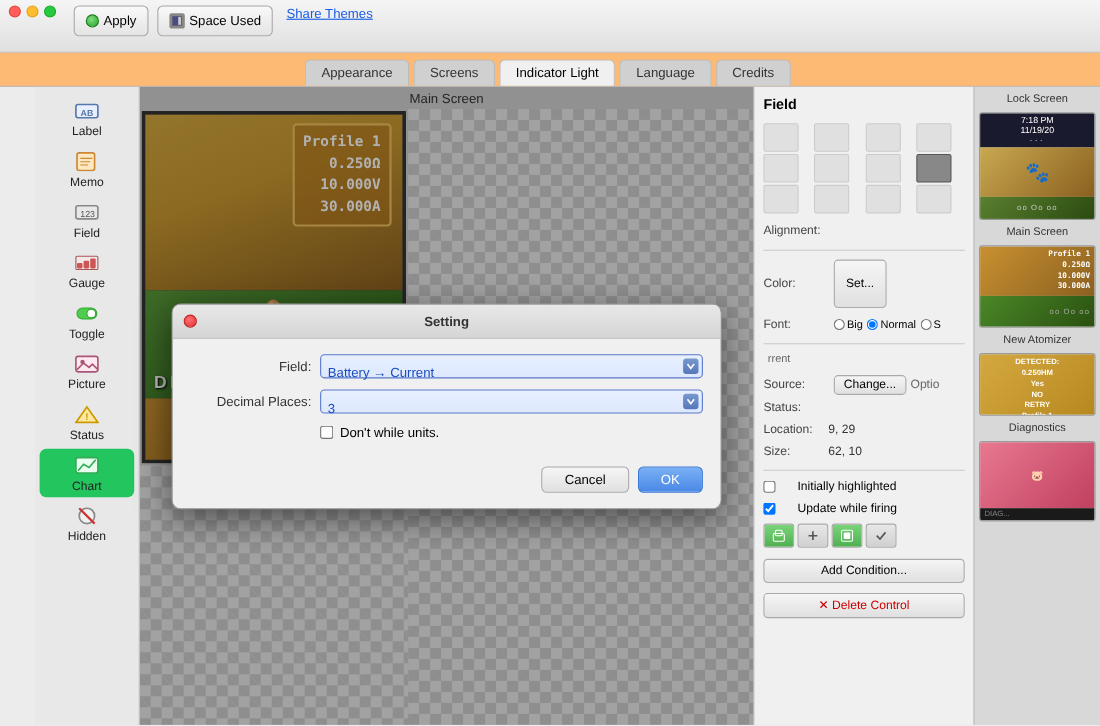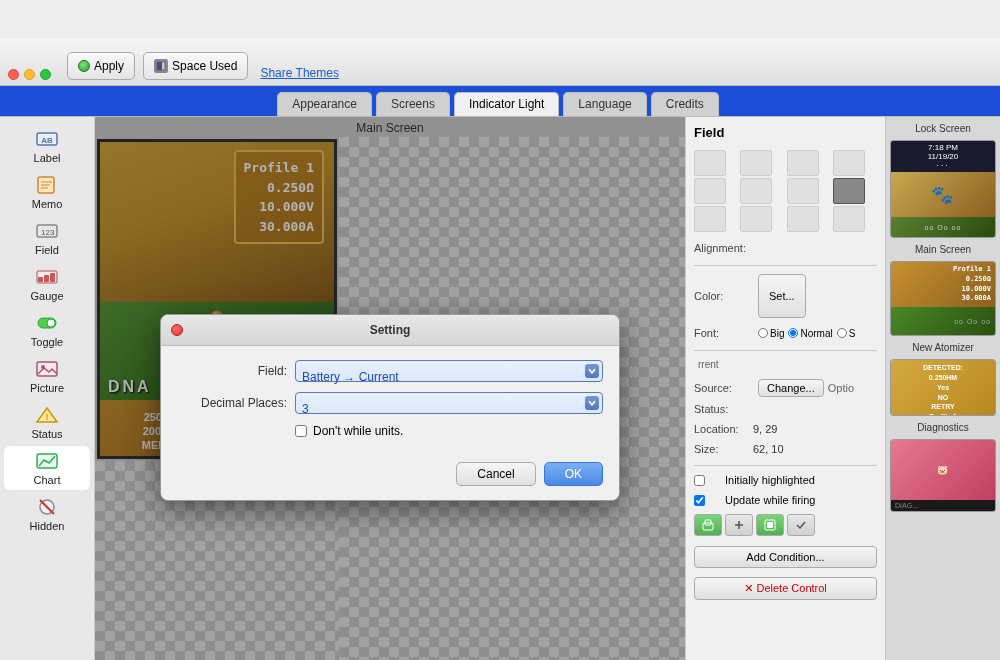--- a/index.html
+++ b/index.html
@@ -8,27 +8,26 @@
       font-size: 12px;
       background: #ececec;
       width: 1000px;
       height: 660px;
       overflow: hidden;
     }
 
     
     .toolbar {
       display: flex;
-      align-items: flex-end;
+      align-items: flex-start;
       background: linear-gradient(to bottom, #f5f5f5, #e0e0e0);
       border-bottom: 1px solid #bbb;
       padding: 5px 8px;
       height: 48px;
       gap: 8px;
-      margin-top: 38px;
     }
     .toolbar-btn {
       display: flex;
       align-items: center;
       gap: 4px;
       background: linear-gradient(to bottom, #f9f9f9, #e4e4e4);
       border: 1px solid #aaa;
       border-radius: 5px;
       padding: 4px 10px;
       font-size: 12px;
@@ -47,21 +46,21 @@
       cursor: pointer;
       font-size: 12px;
       margin-left: 4px;
     }
 
     
     .tabs-bar {
       display: flex;
       justify-content: center;
       align-items: center;
-      background: #1d4ed8;
+      background: #fdba74;
       border-bottom: 1px solid #bbb;
       padding: 6px 4px 0 0;
       gap: 0;
     }
     .tab {
       padding: 4px 14px 5px 14px;
       font-size: 12px;
       cursor: pointer;
       background: #d0d0d0;
       border: 1px solid #bbb;
@@ -83,34 +82,35 @@
     }
 
     
     .sidebar {
       width: 95px;
       background: #e8e8e8;
       border-right: 1px solid #ccc;
       display: flex;
       flex-direction: column;
       padding: 6px 0;
+      margin-left: 32px;
     }
     .sidebar-item {
       display: flex;
       flex-direction: column;
       align-items: center;
       padding: 4px 6px;
       cursor: pointer;
       border-radius: 6px;
       margin: 1px 4px;
       font-size: 11px;
       color: #222;
       gap: 2px;
     }
-    .sidebar-item.active { background: #ffffff; }
+    .sidebar-item.active { background: #22c55e; }
     .sidebar-icon {
       width: 28px; height: 22px;
       display: flex;
       align-items: center;
       justify-content: center;
       font-size: 16px;
     }
 
     
     .center-area {
@@ -326,21 +326,21 @@
       display: flex;
       align-items: center;
       justify-content: center;
       z-index: 100;
     }
     .modal {
       background: #f0f0f0;
       border-radius: 8px;
       border: 1px solid #999;
       box-shadow: 0 8px 30px rgba(0,0,0,0.5);
-      width: 460px;
+      width: 500px;
       overflow: hidden;
     }
     .modal-title-bar {
       background: linear-gradient(to bottom, #e8e8e8, #d5d5d5);
       border-bottom: 1px solid #bbb;
       padding: 8px 12px;
       display: flex;
       align-items: center;
       position: relative;
     }

